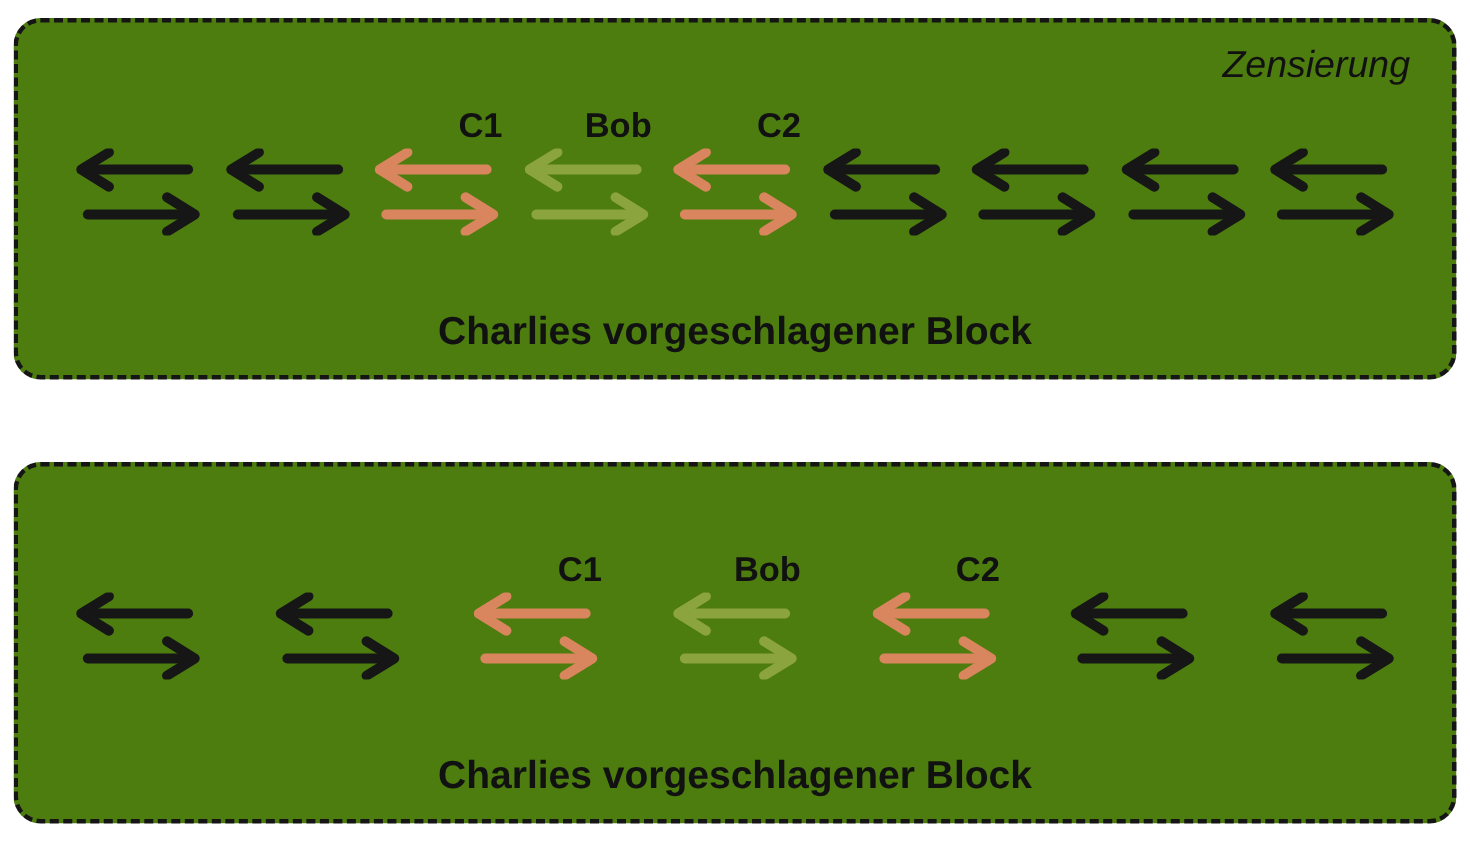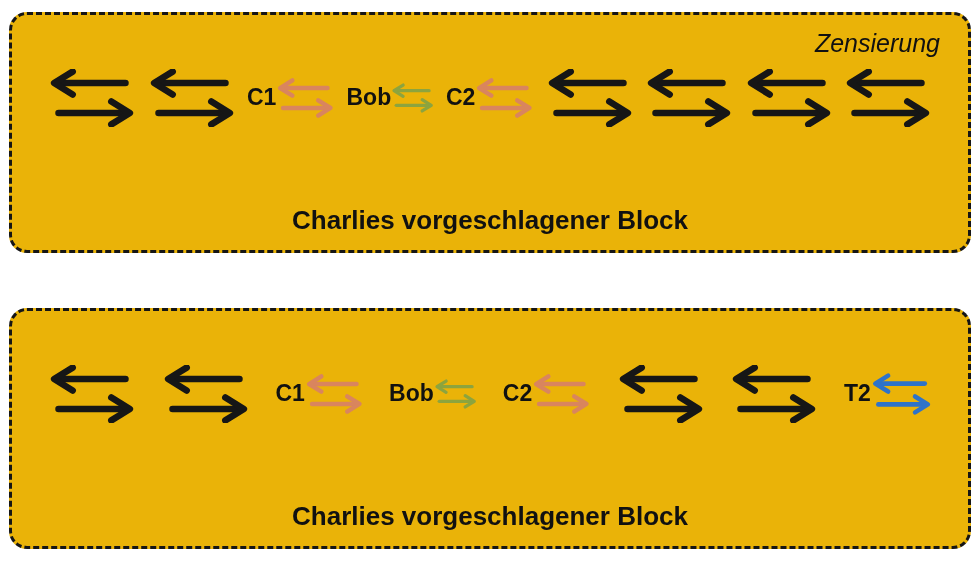--- a/index.html
+++ b/index.html
@@ -18,21 +18,21 @@
     flex-direction: column;
     gap: 55px;
     background: #ffffff;
   }
   .panel {
     position: relative;
     box-sizing: border-box;
     height: 241px;
     border: 3px dashed #151515;
     border-radius: 18px;
-    background: #eab308;
+    background: #4d7c0f;
   }
   .panel-title {
     position: absolute;
     top: 15px;
     right: 28px;
     font-style: italic;
     font-size: 25px;
     line-height: 1.1;
     color: #111111;
     white-space: nowrap;
@@ -40,22 +40,22 @@
   .icon-row {
     display: flex;
     justify-content: space-between;
     align-items: flex-end;
     padding: 0 36px;
     margin-top: 54px;
   }
   .tx {
     width: 88px;
     display: flex;
-    flex-direction: row;
-    align-items: center;
+    flex-direction: column;
+    align-items: flex-end;
   }
   .tx-label {
     height: 30px;
     font-size: 23px;
     font-weight: bold;
     color: #111111;
     line-height: 28px;
     text-align: center;
     white-space: nowrap;
   }
@@ -259,28 +259,17 @@
           <div class="tx-label"></div>
           <svg class="tx-icon" viewBox="0 0 100 64" xmlns="http://www.w3.org/2000/svg">
             <g fill="none" stroke="#161616" stroke-width="7.5" stroke-linecap="round" stroke-linejoin="round">
               <line x1="88" y1="15" x2="12" y2="15"></line>
               <polyline points="28,2 7,15 28,28"></polyline>
               <line x1="12" y1="49" x2="88" y2="49"></line>
               <polyline points="72,36 93,49 72,62"></polyline>
             </g>
           </svg>
         </div>
-        <div class="tx">
-          <div class="tx-label">T2</div>
-          <svg class="tx-icon" viewBox="0 0 100 64" xmlns="http://www.w3.org/2000/svg">
-            <g fill="none" stroke="#2E73C9" stroke-width="7.5" stroke-linecap="round" stroke-linejoin="round">
-              <line x1="88" y1="15" x2="12" y2="15"></line>
-              <polyline points="28,2 7,15 28,28"></polyline>
-              <line x1="12" y1="49" x2="88" y2="49"></line>
-              <polyline points="72,36 93,49 72,62"></polyline>
-            </g>
-          </svg>
-        </div>
       </div>
     <div class="panel-caption">Charlies vorgeschlagener Block</div>
   </section>
 
 </div>
 
 </body></html>

